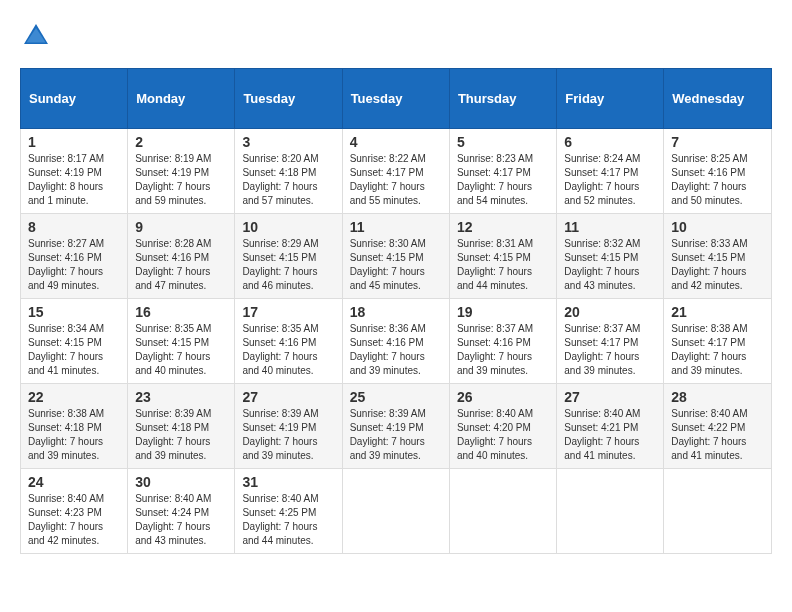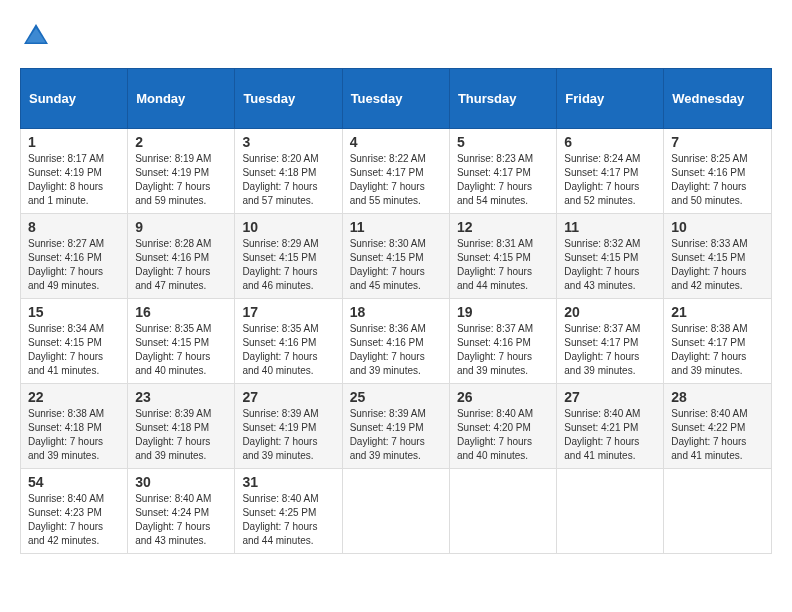--- a/index.html
+++ b/index.html
@@ -236,21 +236,21 @@
           <span class="day-number">27</span>
           <div class="day-info">Sunrise: 8:40 AM<br>Sunset: 4:21 PM<br>Daylight: 7 hours and 41 minutes.</div>
         </td>
         <td>
           <span class="day-number">28</span>
           <div class="day-info">Sunrise: 8:40 AM<br>Sunset: 4:22 PM<br>Daylight: 7 hours and 41 minutes.</div>
         </td>
       </tr>
       <tr>
         <td>
-          <span class="day-number">54</span>
+          <span class="day-number">24</span>
           <div class="day-info">Sunrise: 8:40 AM<br>Sunset: 4:23 PM<br>Daylight: 7 hours and 42 minutes.</div>
         </td>
         <td>
           <span class="day-number">30</span>
           <div class="day-info">Sunrise: 8:40 AM<br>Sunset: 4:24 PM<br>Daylight: 7 hours and 43 minutes.</div>
         </td>
         <td>
           <span class="day-number">31</span>
           <div class="day-info">Sunrise: 8:40 AM<br>Sunset: 4:25 PM<br>Daylight: 7 hours and 44 minutes.</div>
         </td>

